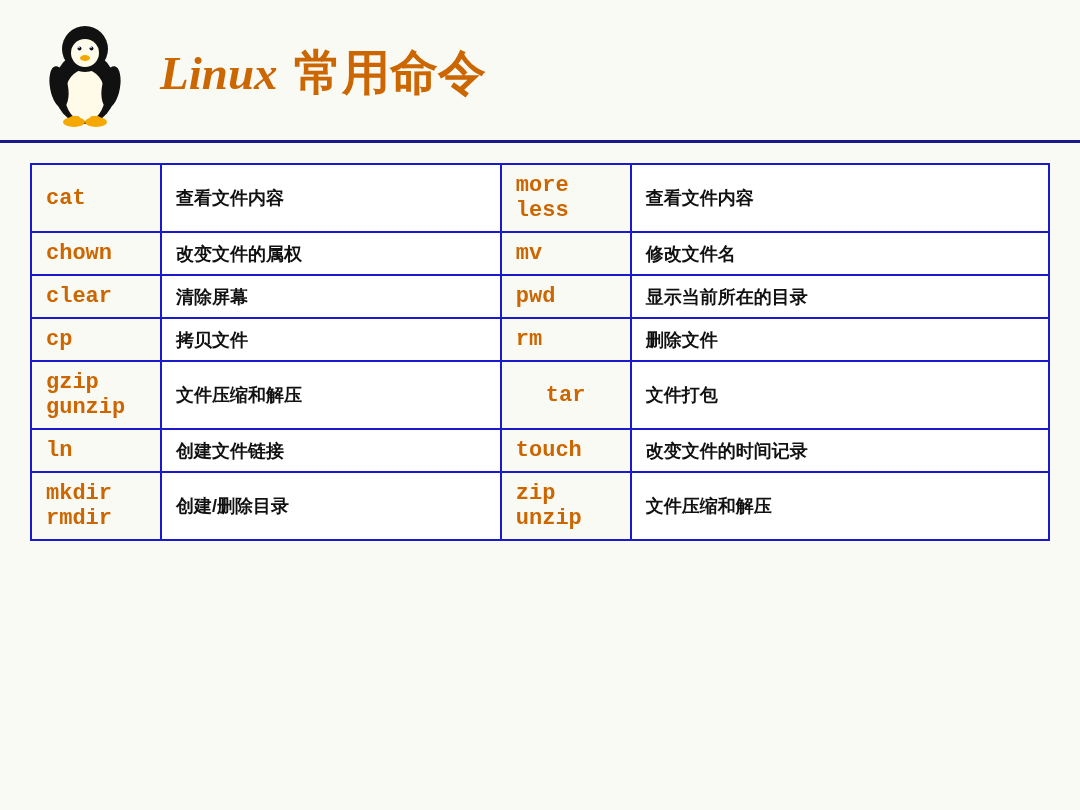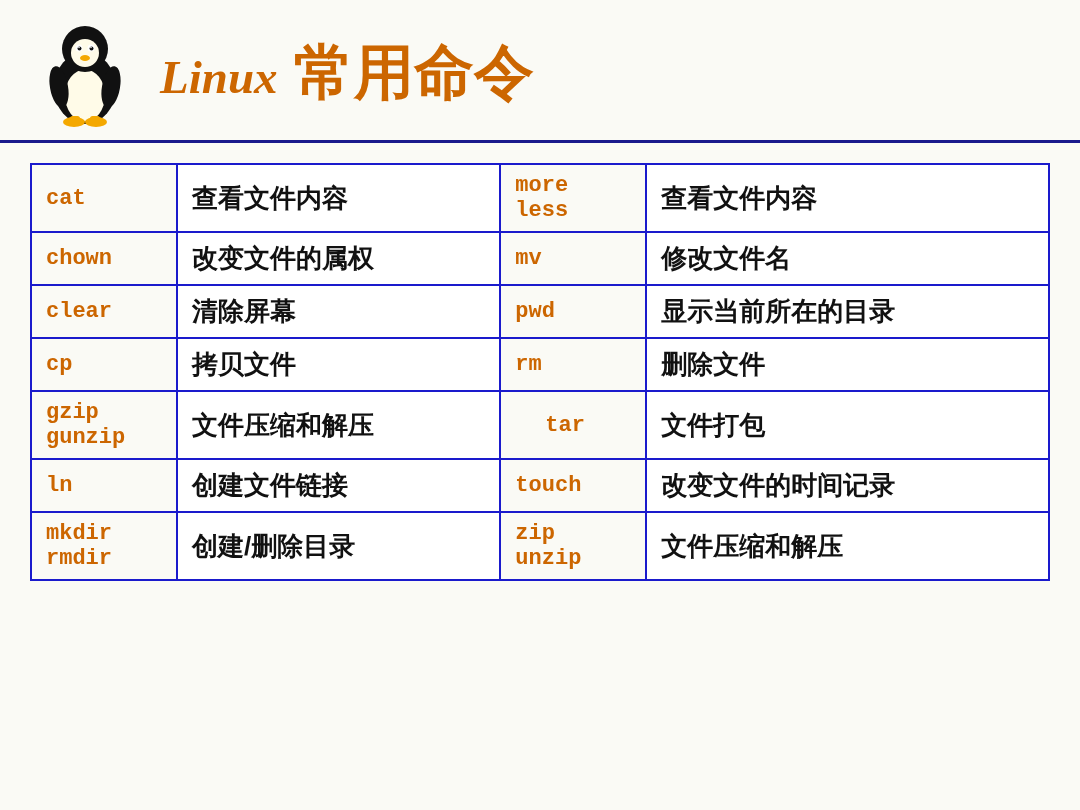--- a/index.html
+++ b/index.html
@@ -40,25 +40,25 @@
     td {
       border: 2px solid #1a1acc;
       padding: 8px 14px;
       vertical-align: middle;
     }
     .cmd {
       color: #cc6600;
       font-family: 'Courier New', monospace;
       font-size: 22px;
       font-weight: bold;
-      width: 146px;
+      width: 130px;
       background: #fafaf5;
     }
     .desc {
-      font-size: 26px;
+      font-size: 18px;
       color: #111;
       font-family: 'SimHei', 'Arial', sans-serif;
       font-weight: bold;
       background: #fff;
     }
     tr:nth-child(odd) .desc { background: #fff; }
     tr:nth-child(even) .desc { background: #fff; }
   </style>
 </head>
 <body>
@@ -89,21 +89,21 @@
       <ellipse cx="122" cy="208" rx="22" ry="10" fill="#f4a800"></ellipse>
 
       <rect x="70" y="196" width="20" height="16" rx="5" fill="#f4a800"></rect>
       <rect x="110" y="196" width="20" height="16" rx="5" fill="#f4a800"></rect>
 
       <ellipse cx="48" cy="138" rx="18" ry="42" fill="#111" transform="rotate(-10 48 138)"></ellipse>
       <ellipse cx="152" cy="138" rx="18" ry="42" fill="#111" transform="rotate(10 152 138)"></ellipse>
     </svg>
     <div>
       <span style="font-size:47px;font-weight:bold;color:#cc6600;font-family:'Times New Roman',serif;font-style:italic;">Linux</span>
-      <span style="font-size:60px;font-weight:bold;color:#cc6600;font-family:'SimHei','Arial',sans-serif;margin-left:12px;">常用命令</span>
+      <span style="font-size:48px;font-weight:bold;color:#cc6600;font-family:'SimHei','Arial',sans-serif;margin-left:12px;">常用命令</span>
     </div>
   </div>
 
   <div class="content">
     <table>
       <tbody id="table-body">
           <tr>
             <td class="cmd" style="white-space: pre-line;">cat</td>
             <td class="desc">查看文件内容</td>
             <td class="cmd" style="white-space: pre-line;">more

